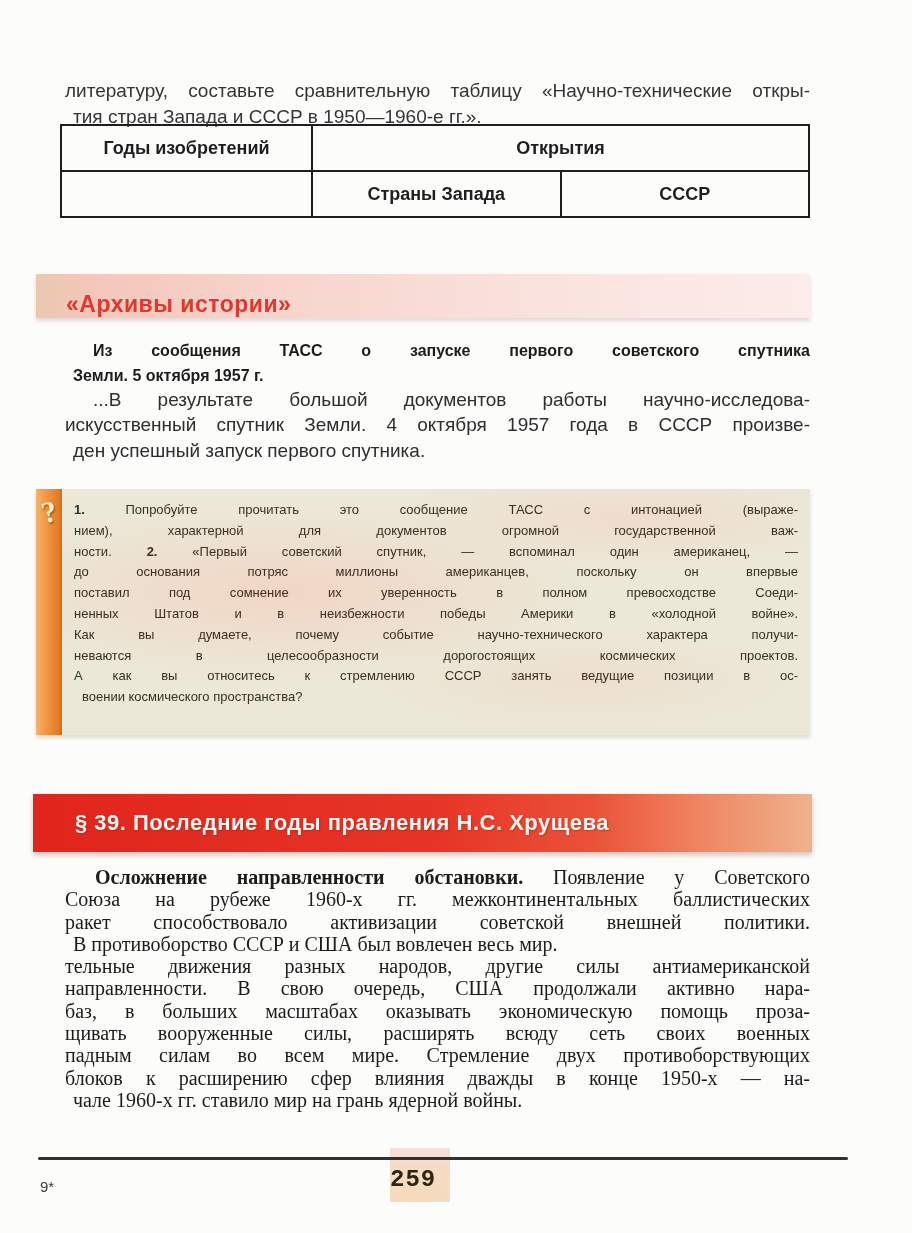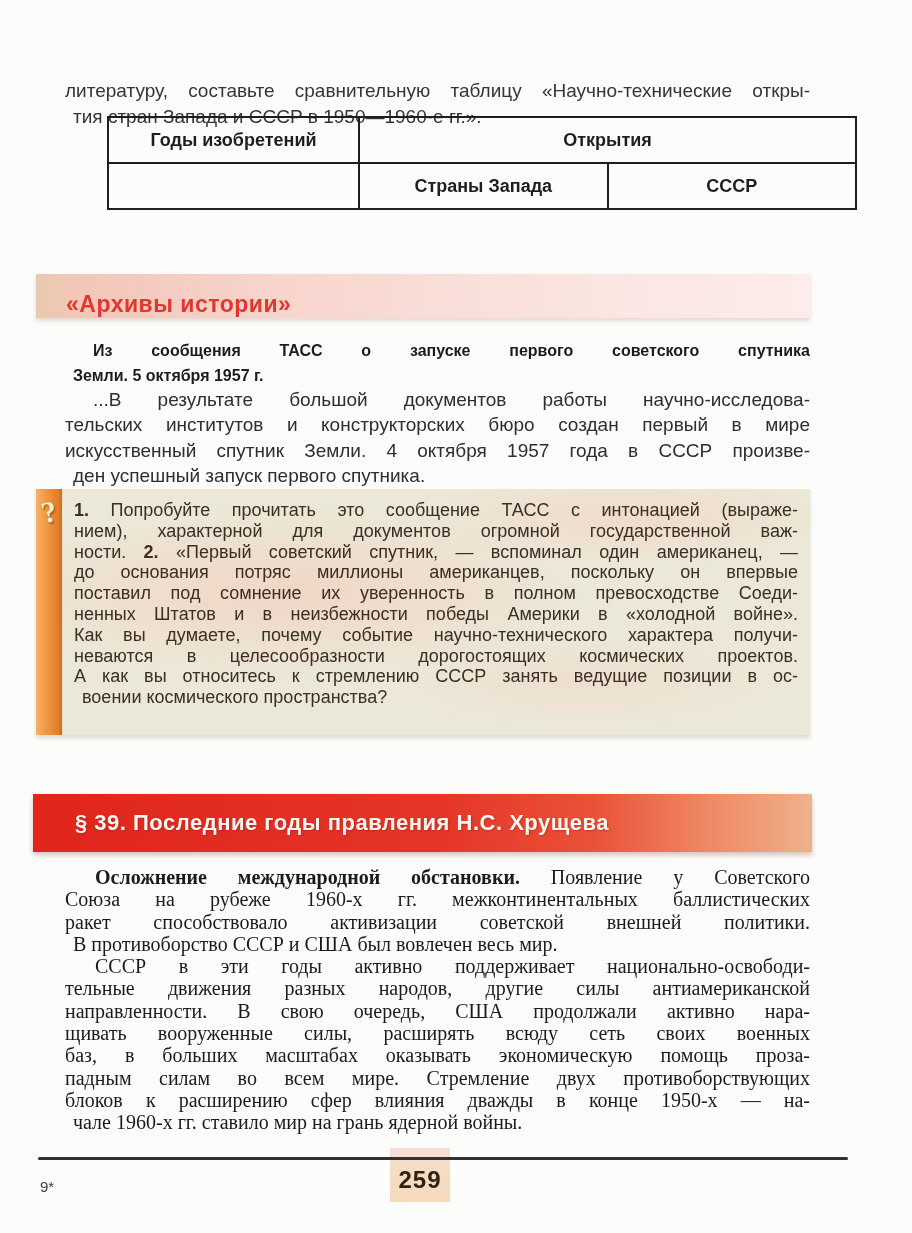--- a/index.html
+++ b/index.html
@@ -17,22 +17,22 @@
   b{font-weight:bold;}
 
   
   .intro{
     position:absolute;left:65px;top:78px;width:745px;
     font-size:19px;line-height:26px;color:#353535;
   }
 
   
   .inv-table{
-    position:absolute;left:60px;top:116px;width:750px;
-    border-collapse:collapse;table-layout:fixed;margin-left:47px;
+    position:absolute;left:60px;top:124px;width:750px;
+    border-collapse:collapse;table-layout:fixed;
   }
   .inv-table td{
     border:2px solid #1e1e1e;
     font-size:18px;font-weight:bold;color:#1e1e1e;
     text-align:center;vertical-align:middle;
     padding:0;
   }
   .inv-table tr:first-child td{height:44px;}
   .inv-table tr:last-child td{height:44px;}
 
@@ -77,21 +77,21 @@
     font-family:"Liberation Serif",serif;
   }
   .qbox-text{
     flex:1;
     background:
       radial-gradient(ellipse 420px 120px at 30% 42%,rgba(246,201,186,.6),rgba(246,201,186,0) 72%),
       radial-gradient(ellipse 330px 70px at 75% 12%,rgba(246,205,190,.45),rgba(246,205,190,0) 70%),
       radial-gradient(ellipse 300px 70px at 70% 78%,rgba(244,205,192,.35),rgba(244,205,192,0) 70%),
       #ebe8d7;
     padding:11px 12px 0 12px;
-    font-size:18px;line-height:20.8px;color:#3a2f22;
+    font-size:13px;line-height:20.8px;color:#3a2f22;
   }
 
   
   .section-banner{
     position:absolute;left:33px;top:794px;width:779px;height:58px;
     background:linear-gradient(90deg,#e0251c 0%,#e63528 52%,#ea5238 72%,#ef8663 86%,#eeb28b 100%);
     box-shadow:0 3px 5px rgba(170,120,100,.45);
     display:flex;align-items:center;
   }
   .section-banner span{
@@ -104,21 +104,22 @@
     position:absolute;left:65px;top:866px;width:745px;
     font-family:"Liberation Serif",serif;
     font-size:20px;line-height:22.3px;color:#1b1b1b;
   }
   .bodytext .para{margin:0;}
 
   
   .pagenum-badge{
     position:absolute;left:390px;top:1148px;width:60px;height:54px;
     background:linear-gradient(180deg,#f7dfda 0%,#f6dcc2 40%,#f5dabc 100%);
-    text-align:center;
+    text-align:left;
+    font-family:Liberation Mono, monospace;
   }
   .pagenum-badge span{
     display:inline-block;margin-top:18px;
     font-size:24px;font-weight:bold;color:#2e2314;letter-spacing:1px;
   }
   .footer-rule{
     position:absolute;left:38px;top:1157px;width:810px;height:3px;
     background:#313131;border-radius:2px;
   }
   .print-mark{
@@ -152,21 +153,20 @@
   <span>«Архивы истории»</span>
 </div>
 
 <div class="tass-heading">
     <div class="jl ind">Из сообщения ТАСС о запуске первого советского спутника</div>
     <div class="jl last">Земли. 5 октября 1957 г.</div>
   </div>
 
 <div class="tass-body">
     <div class="jl ind">...В результате большой документов работы научно-исследова-</div>
-    <div class="jl">тельских институтов и конструкторских бюро создан первый в мире</div>
     <div class="jl">искусственный спутник Земли. 4 октября 1957 года в СССР произве-</div>
     <div class="jl last">ден успешный запуск первого спутника.</div>
   </div>
 
 <div class="qbox">
   <div class="qbox-bar">
     <span class="qmark">?</span>
   </div>
   <div class="qbox-text">
       <div class="jl"><b>1.</b> Попробуйте прочитать это сообщение ТАСС с интонацией (выраже-</div>
@@ -181,31 +181,30 @@
       <div class="jl last">воении космического пространства?</div>
     </div>
 </div>
 
 <div class="section-banner">
   <span>§ 39. Последние годы правления Н.С. Хрущева</span>
 </div>
 
 <div class="bodytext">
   <div class="para">
-      <div class="jl ind"><b>Осложнение международной обстановки.</b> Появление у Советского</div>
+      <div class="jl ind"><b>Осложнение направленности обстановки.</b> Появление у Советского</div>
       <div class="jl">Союза на рубеже 1960-х гг. межконтинентальных баллистических</div>
       <div class="jl">ракет способствовало активизации советской внешней политики.</div>
       <div class="jl last">В противоборство СССР и США был вовлечен весь мир.</div>
     </div>
   <div class="para">
-      <div class="jl ind">СССР в эти годы активно поддерживает национально-освободи-</div>
       <div class="jl">тельные движения разных народов, другие силы антиамериканской</div>
       <div class="jl">направленности. В свою очередь, США продолжали активно нара-</div>
+      <div class="jl">баз, в больших масштабах оказывать экономическую помощь проза-</div>
       <div class="jl">щивать вооруженные силы, расширять всюду сеть своих военных</div>
-      <div class="jl">баз, в больших масштабах оказывать экономическую помощь проза-</div>
       <div class="jl">падным силам во всем мире. Стремление двух противоборствующих</div>
       <div class="jl">блоков к расширению сфер влияния дважды в конце 1950-х — на-</div>
       <div class="jl last">чале 1960-х гг. ставило мир на грань ядерной войны.</div>
     </div>
 </div>
 
 <div class="pagenum-badge">
   <span>259</span>
 </div>
 <div class="footer-rule"></div>

